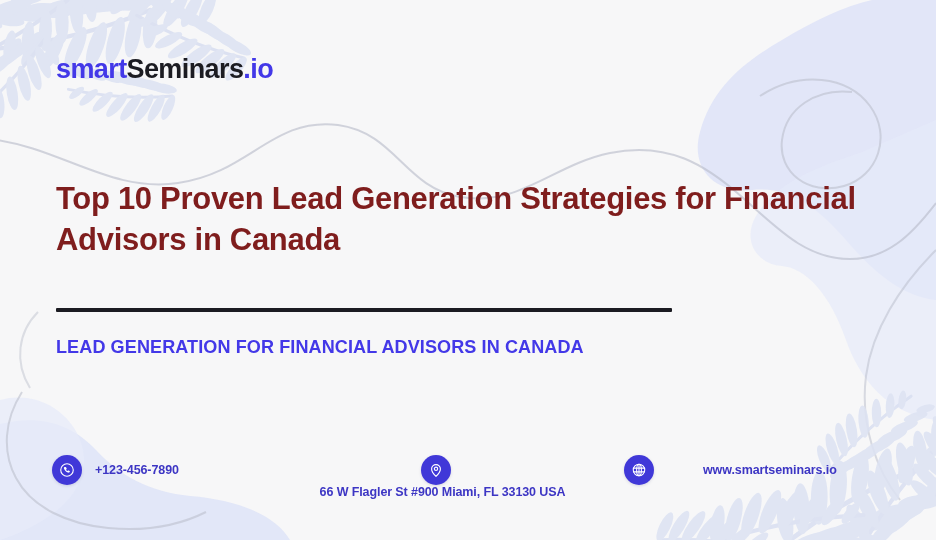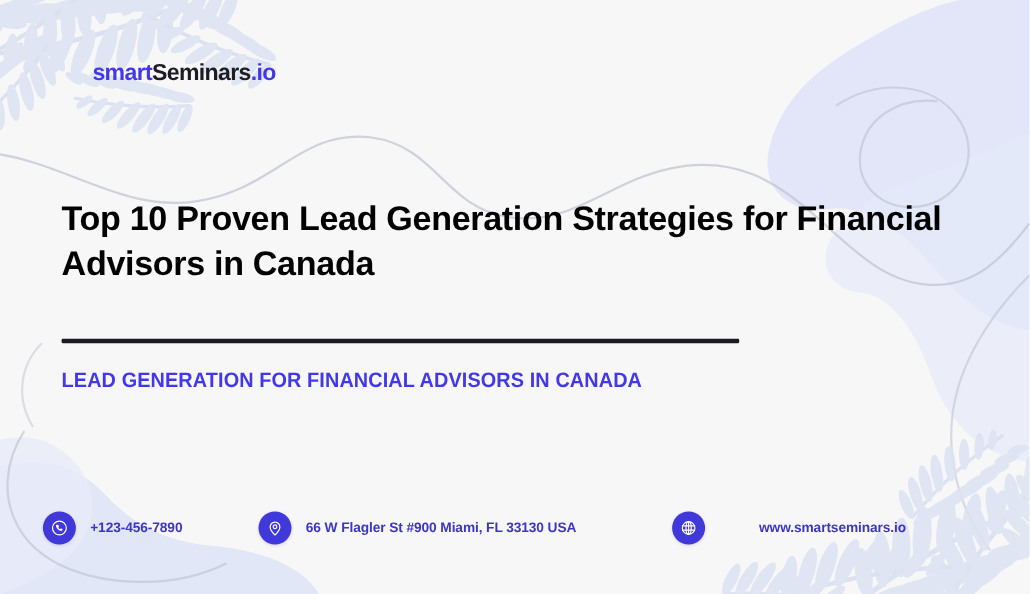--- a/index.html
+++ b/index.html
@@ -22,42 +22,41 @@
   .deco-layer {
     position:absolute; inset:0;
     pointer-events:none;
   }
   .deco-layer svg { display:block; width:936px; height:540px; }
 
   
   .logo {
     position:absolute;
     left:56px; top:56px;
-    font-size:21px;
+    font-size:27px;
     font-weight:bold;
     letter-spacing:-0.6px;
     line-height:1;
     white-space:nowrap;
     z-index:5;
-    margin-left:28px;
   }
   .logo .lg-a { color:#4338e8; }
   .logo .lg-b { color:#1c1c22; }
   .logo .lg-c { color:#4338e8; }
 
   
   .headline {
     position:absolute;
     left:56px; top:178px;
     width:812px;
     font-size:31px;
     font-weight:bold;
     line-height:1.33;
     letter-spacing:-0.3px;
-    color:#000000;
+    color:#7f1d1d;
     z-index:5;
   }
 
   
   .rule {
     position:absolute;
     left:56px; top:308px;
     width:616px; height:4px;
     background:#1b1b22;
     border-radius:1px;
@@ -75,33 +74,33 @@
     color:#4338e8;
     white-space:nowrap;
     transform:scaleX(0.95);
     transform-origin:left center;
     z-index:5;
   }
 
   
   .footer {
     position:absolute;
-    left:39px; top:455px;
+    left:52px; top:455px;
     width:824px; height:40px;
     display:flex;
-    align-items:flex-end;
+    align-items:flex-start;
     z-index:6;
   }
   .fitem {
     display:flex;
     align-items:center;
     white-space:nowrap;
   }
   .fitem.phone   { width:196px; }
-  .fitem.address { width:376px; }
+  .fitem.address { width:376px;flex-direction:column; }
   .fitem.website { width:auto;gap:36px; }
 
   .fbadge {
     width:30px; height:30px;
     border-radius:50%;
     background:#4038d8;
     display:flex;
     align-items:center;
     justify-content:center;
     flex:0 0 auto;

